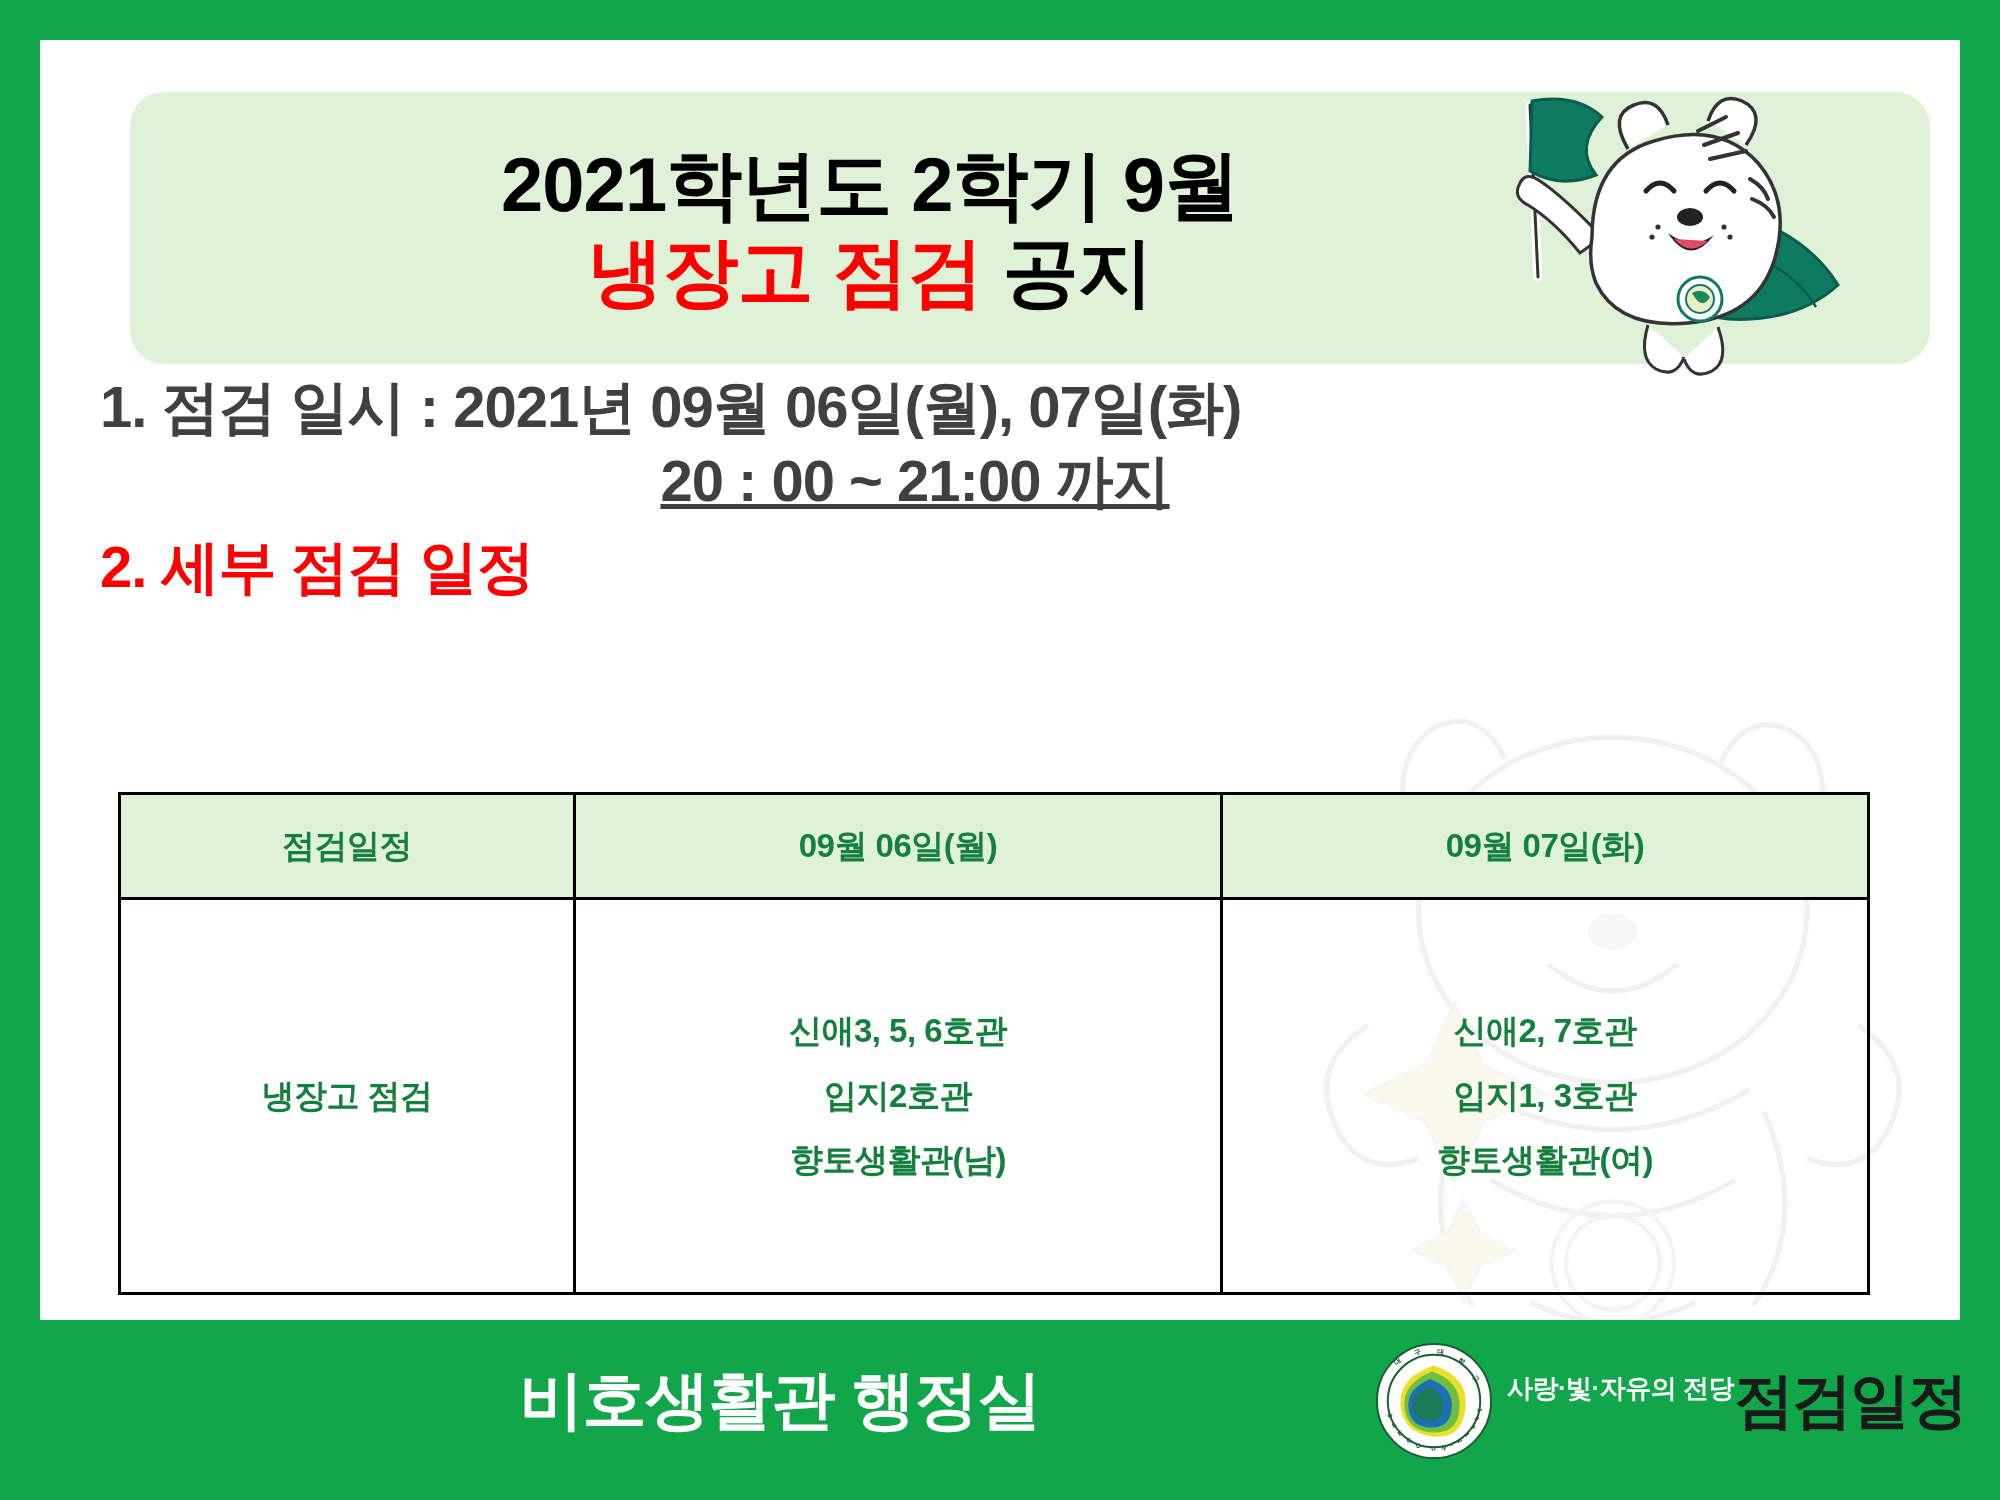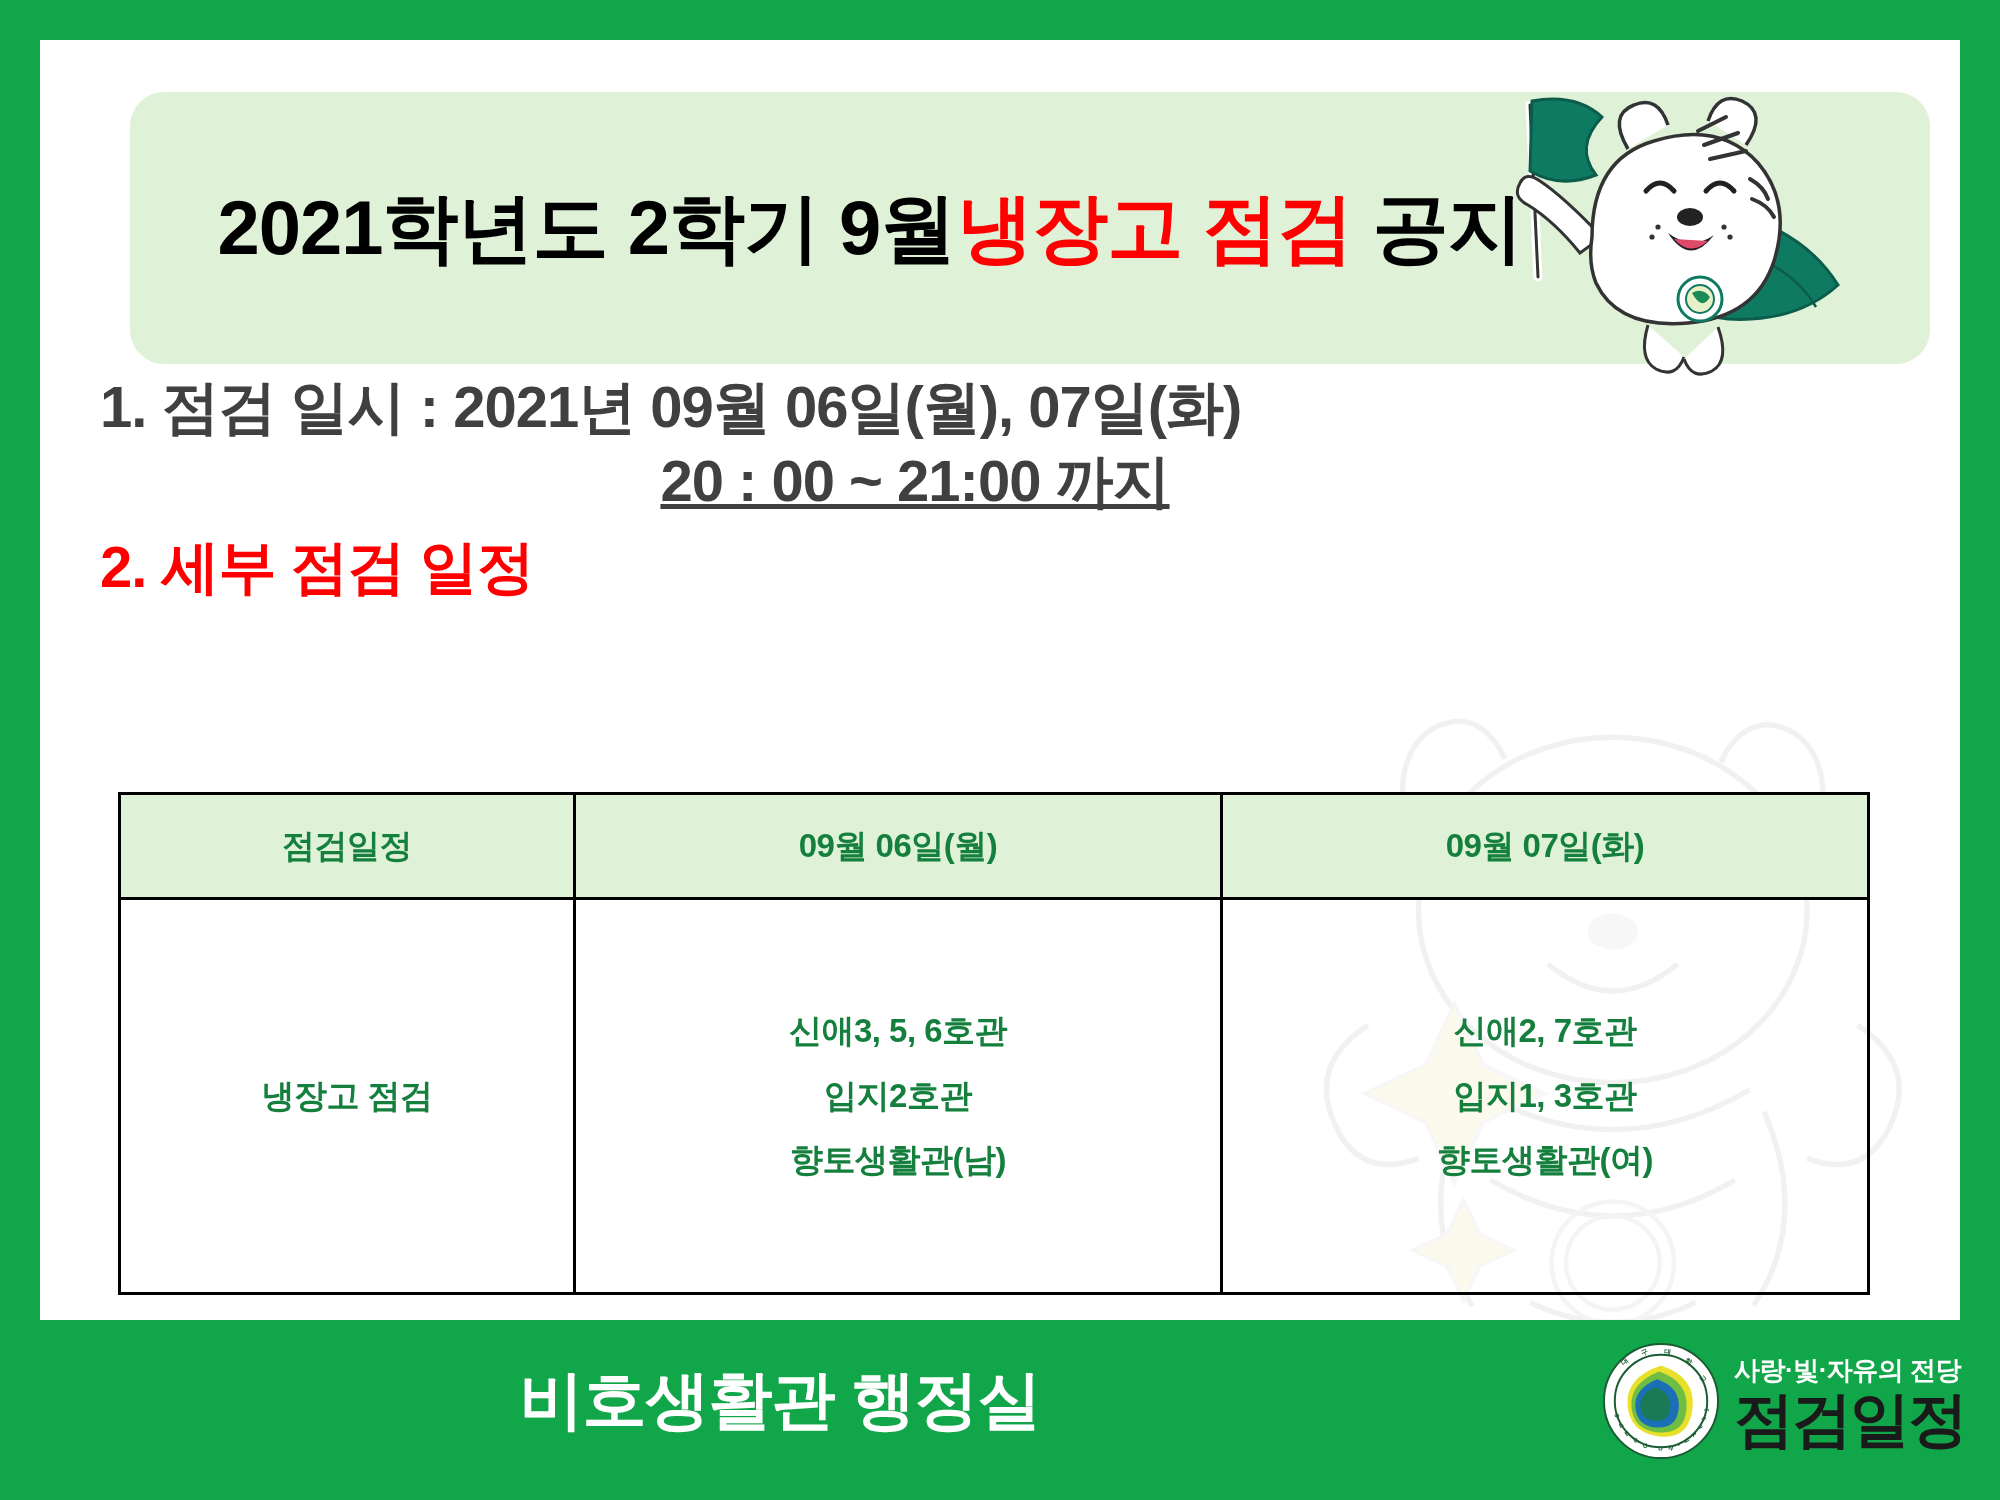--- a/index.html
+++ b/index.html
@@ -48,21 +48,21 @@
     background: #dff2d8;
     border-radius: 34px;
   }
   .title-text {
     position: absolute;
     left: 0;
     top: 0;
     width: 1480px;
     height: 272px;
     display: flex;
-    flex-direction: row;
+    flex-direction: column;
     align-items: center;
     justify-content: center;
     gap: 2px;
   }
   .title-line {
     font-size: 76px;
     font-weight: bold;
     letter-spacing: -1px;
     line-height: 1.12;
     white-space: nowrap;
@@ -171,21 +171,21 @@
     align-items: center;
     gap: 14px;
   }
   .brand-seal {
     width: 118px;
     height: 118px;
     flex: 0 0 auto;
   }
   .brand-words {
     display: flex;
-    flex-direction: column;
+    flex-direction: row;
     align-items: flex-start;
     justify-content: center;
   }
   .brand-tagline {
     font-size: 26px;
     font-weight: bold;
     color: #ffffff;
     letter-spacing: -0.5px;
     white-space: nowrap;
     margin-bottom: 2px;

